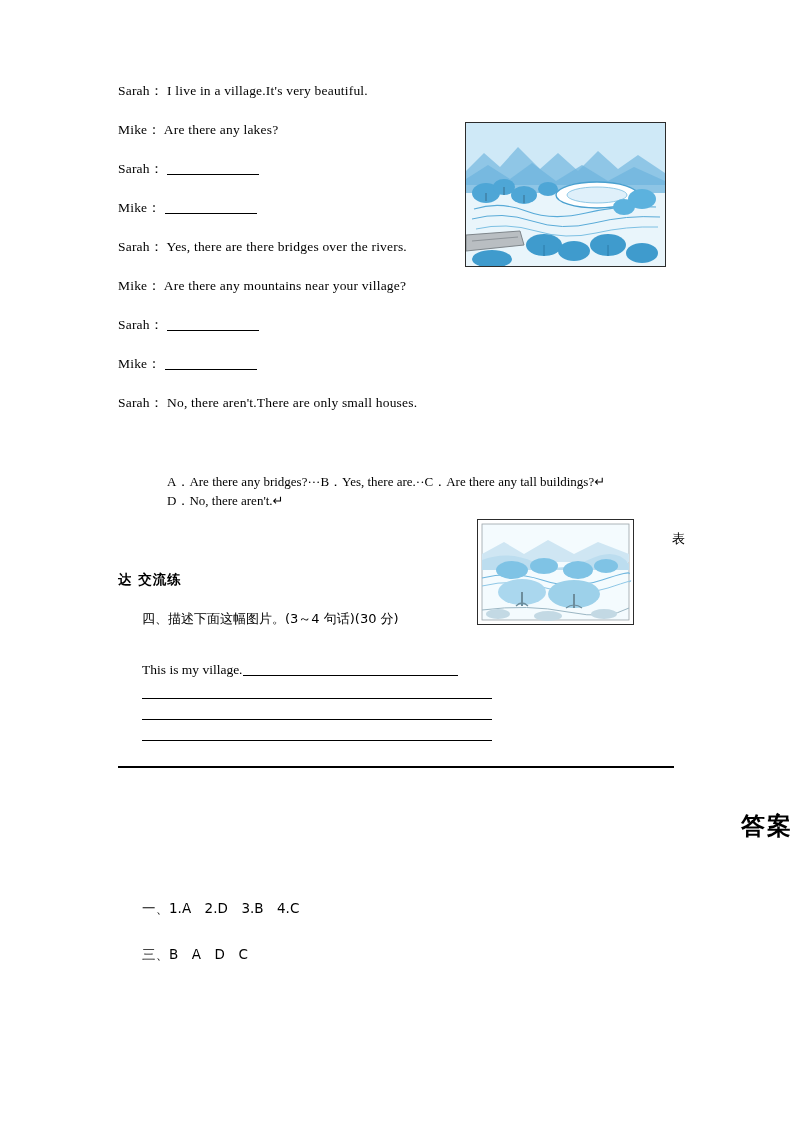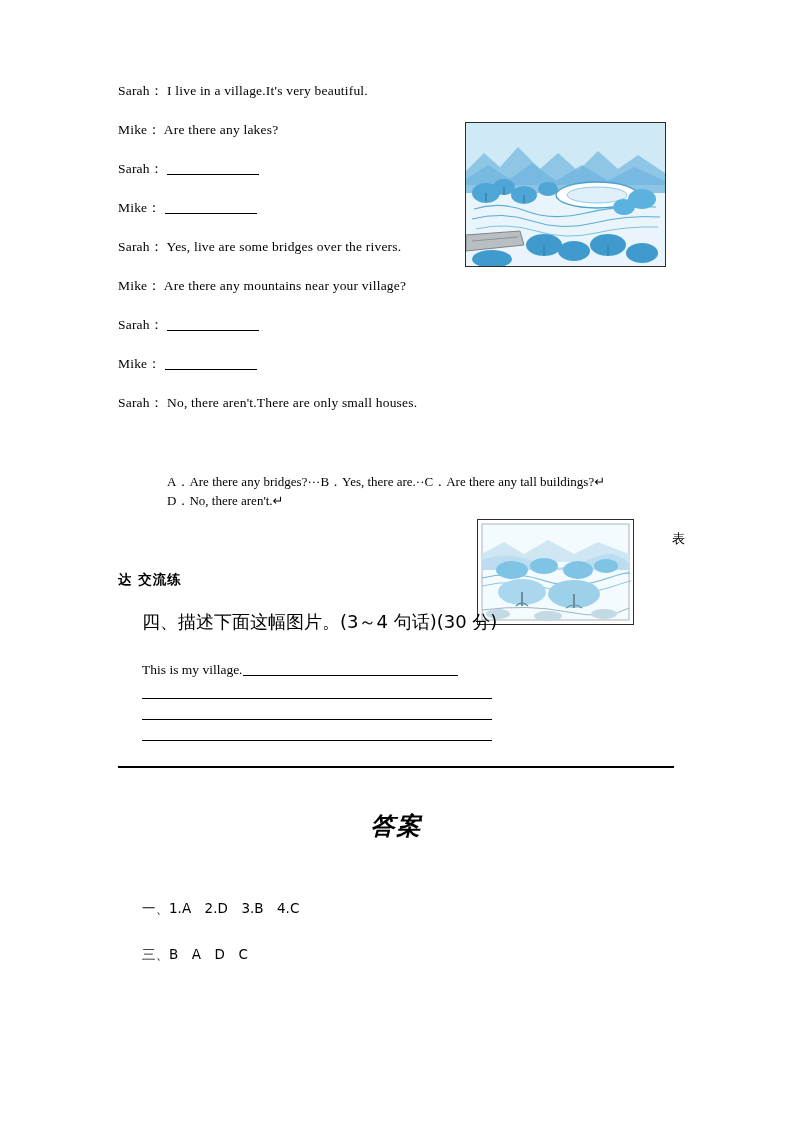--- a/index.html
+++ b/index.html
@@ -94,21 +94,21 @@
     font-size: 13.5px;
     font-family: "DejaVu Sans", sans-serif;
     font-weight: bold;
     letter-spacing: 1px;
   }
 
   .q4 {
     position: absolute;
     left: 142px;
     top: 610px;
-    font-size: 18px;
+    font-size: 13px;
     font-family: "DejaVu Sans", sans-serif;
   }
 
   .answer-area {
     position: absolute;
     left: 142px;
     top: 662px;
     width: 360px;
     font-size: 13.5px;
   }
@@ -134,26 +134,25 @@
     width: 556px;
     height: 0;
     border-top: 2px solid #000;
   }
 
   .answers-title {
     position: absolute;
     top: 810px;
     left: 0;
     width: 793px;
-    text-align: center;
+    text-align: right;
     font-size: 24px;
     font-weight: bold;
     font-family: "DejaVu Sans", sans-serif;
     letter-spacing: 2px;
-    font-style: italic;
   }
 
   .ans-list {
     position: absolute;
     left: 142px;
     top: 900px;
     width: 600px;
     font-size: 13.5px;
     font-family: "DejaVu Sans", sans-serif;
   }
@@ -179,21 +178,21 @@
     <div class="dline">
       <span>Sarah：</span>
       <span class="blank-ul"></span>
     </div>
     <div class="dline">
       <span>Mike：</span>
       <span class="blank-ul"></span>
     </div>
     <div class="dline">
       <span>Sarah：</span>
-      <span>Yes, live are some bridges over the rivers.</span>
+      <span>Yes, there are there bridges over the rivers.</span>
     </div>
     <div class="dline">
       <span>Mike：</span>
       <span>Are there any mountains near your village?</span>
     </div>
     <div class="dline">
       <span>Sarah：</span>
       <span class="blank-ul"></span>
     </div>
     <div class="dline">

